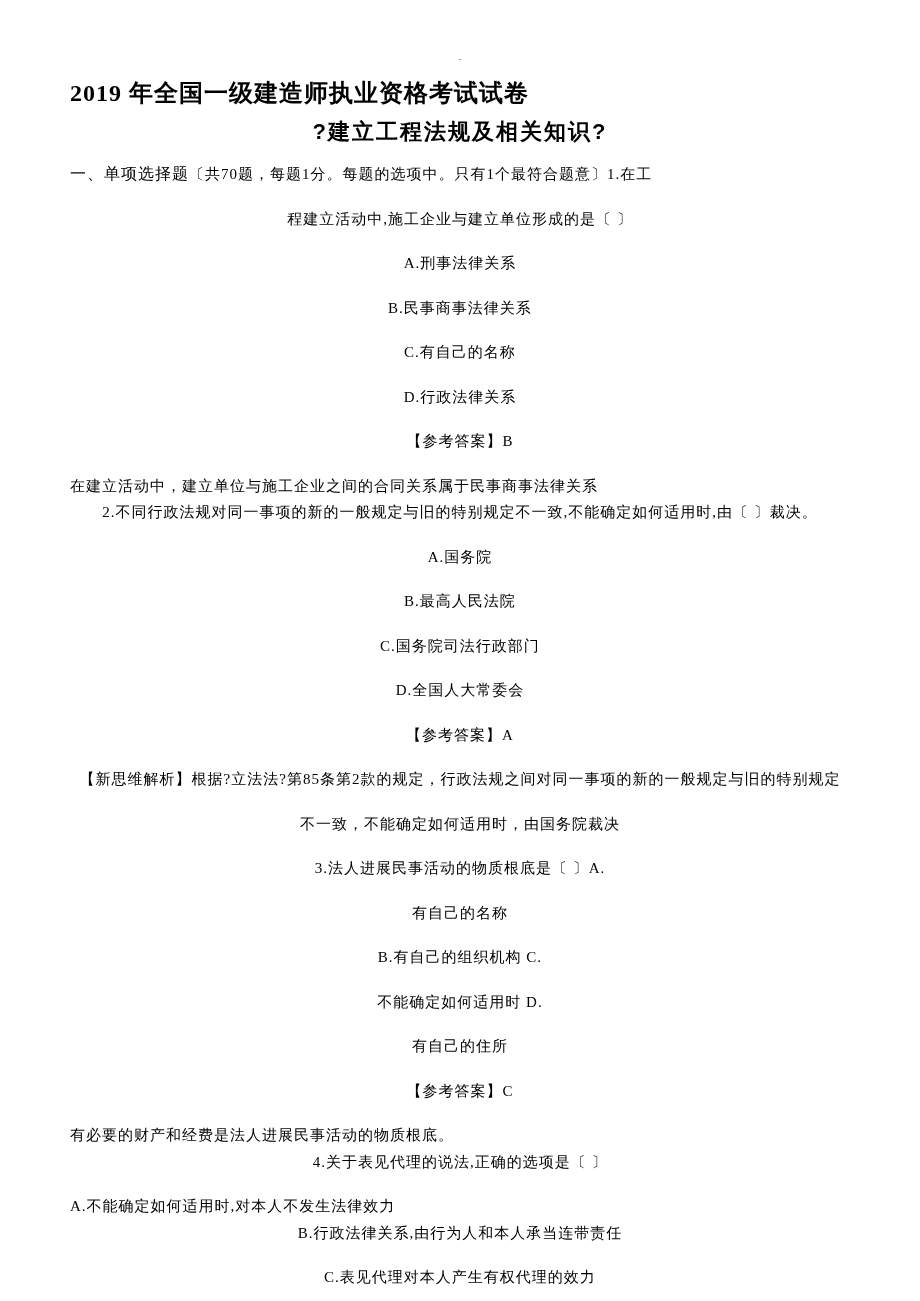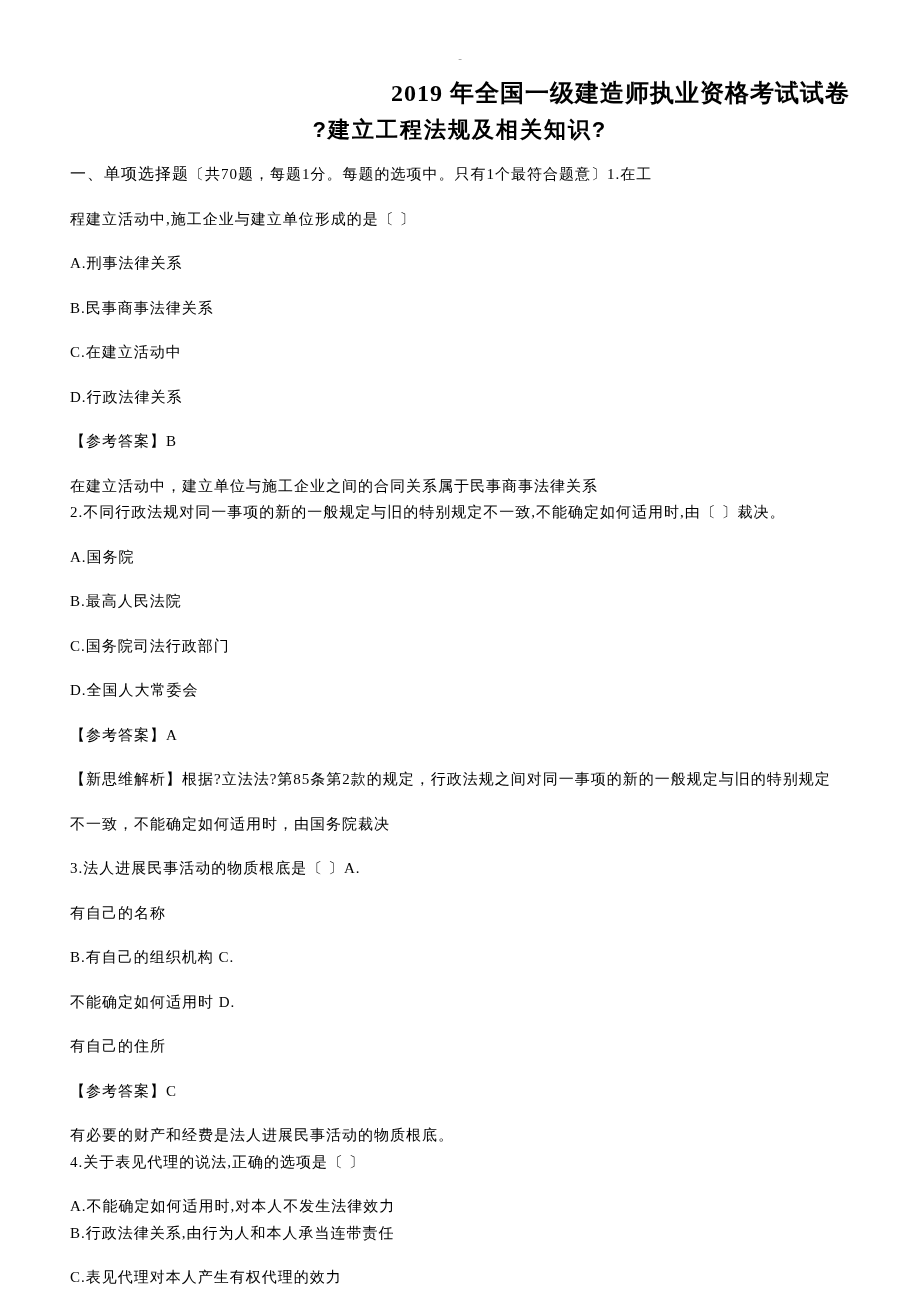--- a/index.html
+++ b/index.html
@@ -13,47 +13,48 @@
       font-size: 15px;
       line-height: 1.5;
     }
     .header-mark {
       text-align: center;
       font-size: 11px;
       color: #999;
       margin-bottom: 8px;
     }
     .title {
-      text-align: right;
+      text-align: left;
       font-size: 24px;
       font-weight: bold;
       letter-spacing: 1px;
       margin: 0 0 4px 0;
       font-family: "SimSun", "宋体", serif;
     }
     .subtitle {
       text-align: center;
       font-size: 22px;
       font-weight: bold;
       letter-spacing: 2px;
       margin: 0 0 14px 0;
-      font-family: Liberation Mono, monospace;
+      font-family: Liberation Sans, sans-serif;
     }
     .section-heading {
       font-size: 15px;
       margin-bottom: 22px;
       letter-spacing: 1px;
     }
     .section-heading .bold {
       font-weight: normal;
       font-size: 16px;
     }
     .line {
       margin-bottom: 22px;
       letter-spacing: 1px;
+      text-align: center;
     }
     .tight {
       margin-bottom: 4px;
       letter-spacing: 1px;
     }
   </style>
 </head>
 <body>
 
 <div class="header-mark">-</div>
@@ -61,21 +62,21 @@
 <h1 class="title">2019 年全国一级建造师执业资格考试试卷</h1>
 <h2 class="subtitle">?建立工程法规及相关知识?</h2>
 
 <div class="section-heading">
   <span class="bold">一、单项选择题</span><span>〔共70题，每题1分。每题的选项中。只有1个最符合题意〕1.在工</span>
 </div>
 
 <div class="line">程建立活动中,施工企业与建立单位形成的是〔 〕</div>
 <div class="line">A.刑事法律关系</div>
 <div class="line">B.民事商事法律关系</div>
-<div class="line">C.在建立活动中</div>
+<div class="line">C.有自己的名称</div>
 <div class="line">D.行政法律关系</div>
 <div class="line">【参考答案】B</div>
 <div class="tight">在建立活动中，建立单位与施工企业之间的合同关系属于民事商事法律关系</div>
 <div class="line">2.不同行政法规对同一事项的新的一般规定与旧的特别规定不一致,不能确定如何适用时,由〔 〕裁决。</div>
 <div class="line">A.国务院</div>
 <div class="line">B.最高人民法院</div>
 <div class="line">C.国务院司法行政部门</div>
 <div class="line">D.全国人大常委会</div>
 <div class="line">【参考答案】A</div>
 <div class="line">【新思维解析】根据?立法法?第85条第2款的规定，行政法规之间对同一事项的新的一般规定与旧的特别规定</div>

